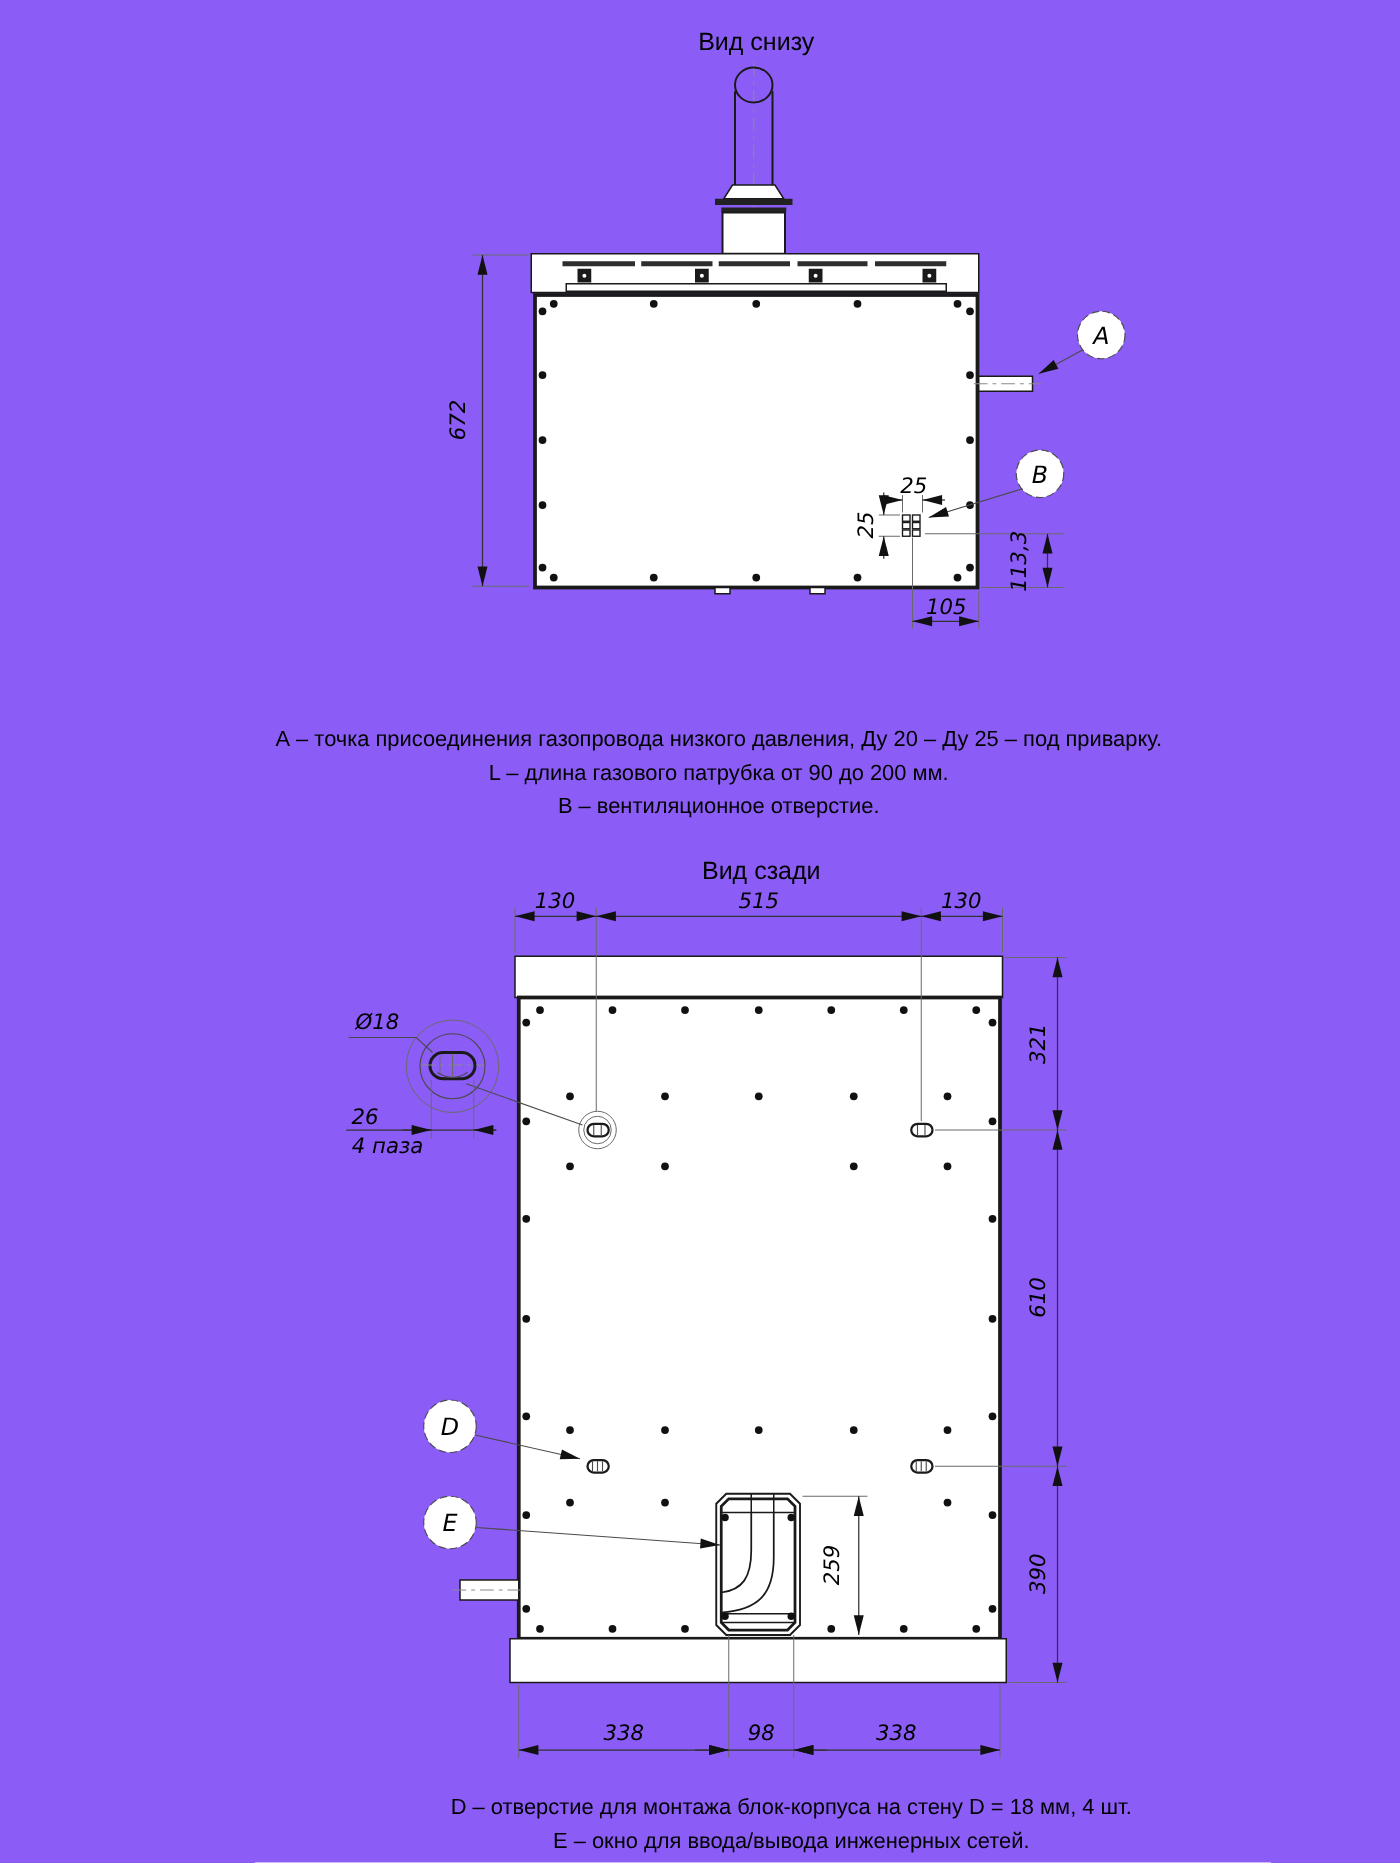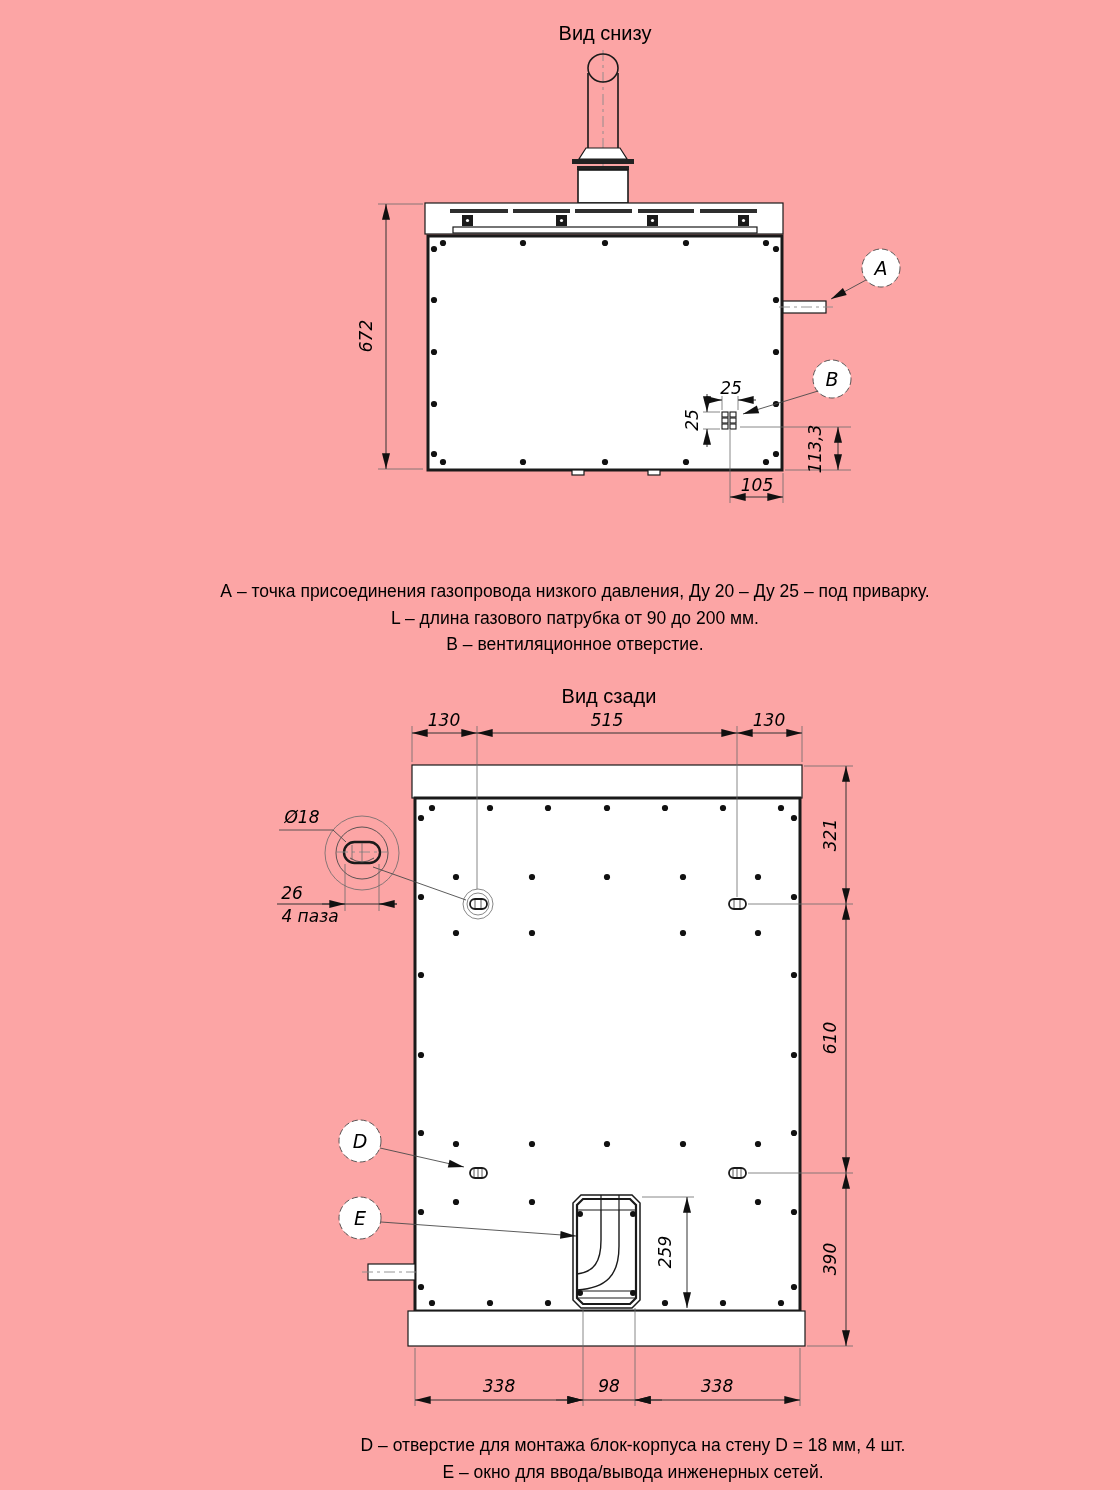--- a/index.html
+++ b/index.html
@@ -1,16 +1,16 @@
 <!DOCTYPE html>
 <html><head>
 <meta charset="utf-8">
 <style>
   html,body{margin:0;padding:0;background:#fff;}
-  .page{position:relative;width:1120px;height:1490px;background:#fca5a5;overflow:hidden;
+  .page{position:relative;width:1120px;height:1490px;background:#8b5cf6;overflow:hidden;
         font-family:"Liberation Sans",sans-serif;}
   svg{position:absolute;left:0;top:0;}
   .ln{stroke:#1a1a1a;fill:none;}
   .w3{stroke-width:3;}
   .w2{stroke-width:1.6;}
   .w1{stroke-width:1.2;}
   .thin{stroke:#4a4a4a;stroke-width:0.9;fill:none;}
   .ext{stroke:#6a6a6a;stroke-width:0.8;fill:none;}
   .dim{stroke:#333;stroke-width:1;fill:none;}
   .cl{stroke:#8a8a8a;stroke-width:0.9;fill:none;stroke-dasharray:11 4 3 4;}

